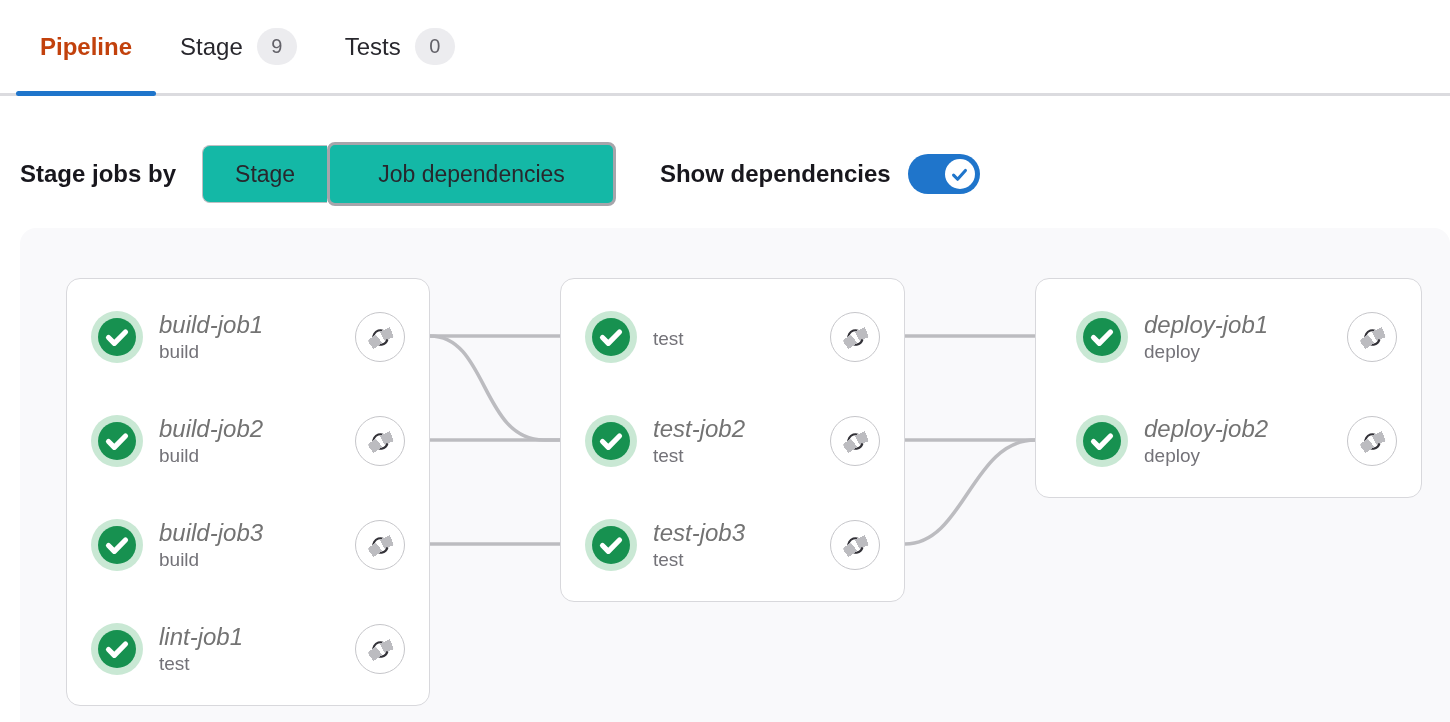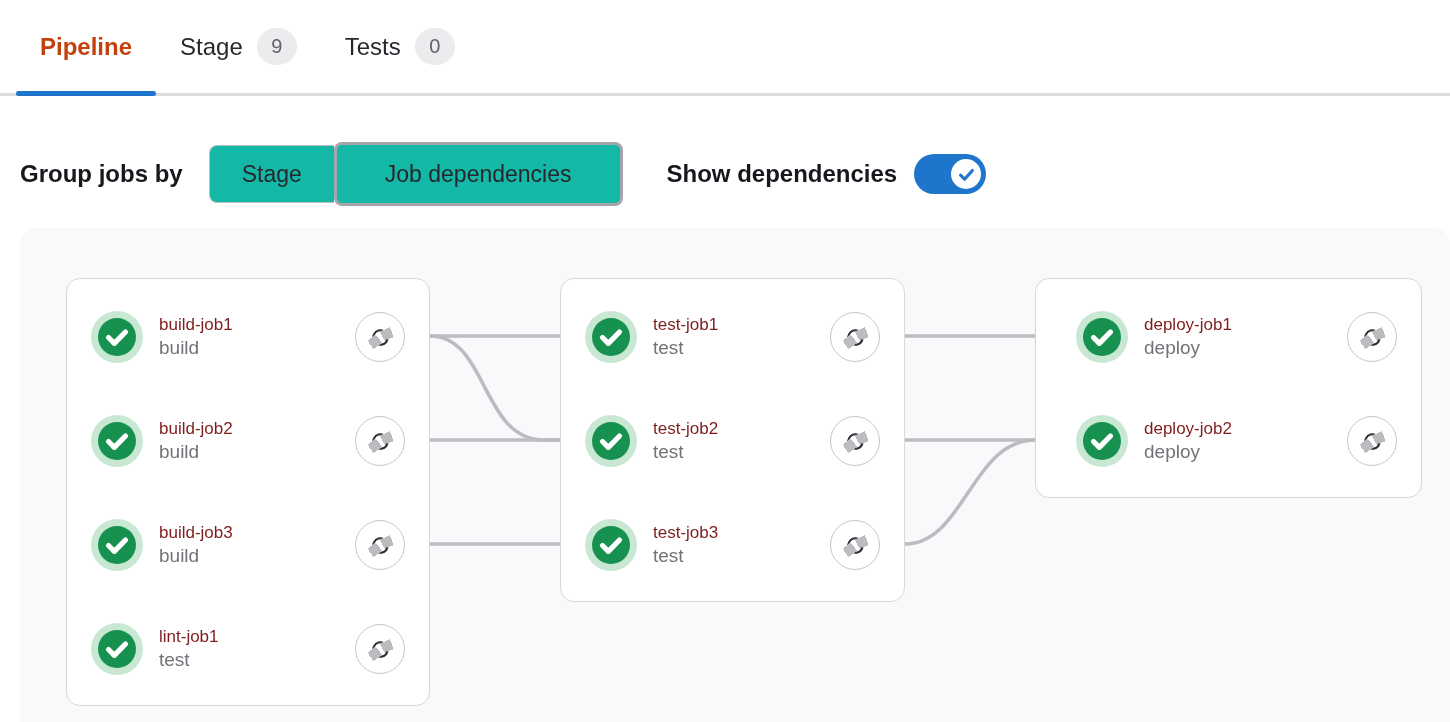--- a/index.html
+++ b/index.html
@@ -44,21 +44,21 @@
 
   .job-card { position:absolute; background:#fff; border:1px solid #d8d8dc;
               border-radius:14px; padding:24px 24px 0 24px; }
   #card-0 { left:46px;   top:50px; width:364px; height:428px; }
   #card-1 { left:540px;  top:50px; width:345px; height:324px; }
   #card-2 { left:1015px; top:50px; width:387px; height:220px;padding-left:40px; }
 
   .job-row { display:flex; align-items:center; height:68px; margin-bottom:36px; }
   .status-icon { width:52px; height:52px; flex:0 0 52px; margin-right:16px; }
   .job-text { flex:1; min-width:0; }
-  .job-name { font-size:17px; color:#7f1d1d; line-height:1.15; cursor:pointer; }
+  .job-name { font-size:24px; color:#737373; line-height:1.15; cursor:pointer;font-style:italic; }
   .job-stage { font-size:19px; color:#737278; margin-top:3px; }
   .retry-btn { width:50px; height:50px; border-radius:50%; border:1.5px solid #c6c6ca;
                background:#fff; display:flex; align-items:center; justify-content:center;
                cursor:pointer; flex:0 0 50px; }
 </style>
 </head>
 <body>
 
 <nav class="tabbar">
   <button class="tab active">
@@ -68,21 +68,21 @@
     <span>Stage</span>
     <span class="badge">9</span>
   </button>
   <button class="tab">
     <span>Tests</span>
     <span class="badge">0</span>
   </button>
 </nav>
 
 <div class="controls">
-  <span class="controls-label">Group jobs by</span>
+  <span class="controls-label">Stage jobs by</span>
   <div class="segmented">
     <button class="seg-btn unselected">Stage</button>
     <button class="seg-btn selected">Job dependencies</button>
   </div>
   <span class="show-deps-label">Show dependencies</span>
   <button class="toggle" aria-checked="true">
     <span class="thumb">
       <svg width="19" height="19" viewBox="0 0 16 16">
           <path d="M3 8.6 L6.4 12 L13 4.6" stroke="#1f75cb" stroke-width="2.6" fill="none" stroke-linecap="round" stroke-linejoin="round"></path>
         </svg>
@@ -178,21 +178,20 @@
       </div>
     </div>
   <div class="job-card" id="card-1">
       <div class="job-row">
         <span class="status-icon"><svg width="52" height="52" viewBox="0 0 52 52">
             <circle cx="26" cy="26" r="26" fill="#c9e8d4"></circle>
             <circle cx="26" cy="26" r="19" fill="#179150"></circle>
             <path d="M17.5 26.5 L23.3 32.3 L34.5 21" stroke="#fff" stroke-width="5.2" fill="none" stroke-linecap="round" stroke-linejoin="round"></path>
           </svg></span>
         <span class="job-text">
-          <div class="job-name">test-job1</div>
           <div class="job-stage">test</div>
         </span>
         <button class="retry-btn">
           <svg width="27" height="27" viewBox="0 0 28 28">
             <path d="M6.61 15.30 A7.5 7.5 0 0 1 20.8 10.83" stroke="#333238" stroke-width="2.2" fill="none" marker-end="url(#arw)"></path>
             <path d="M21.24 15.94 A7.5 7.5 0 0 1 7.86 18.30" stroke="#333238" stroke-width="2.2" fill="none" marker-end="url(#arw)"></path>
           </svg>
         </button>
       </div>
       <div class="job-row">

